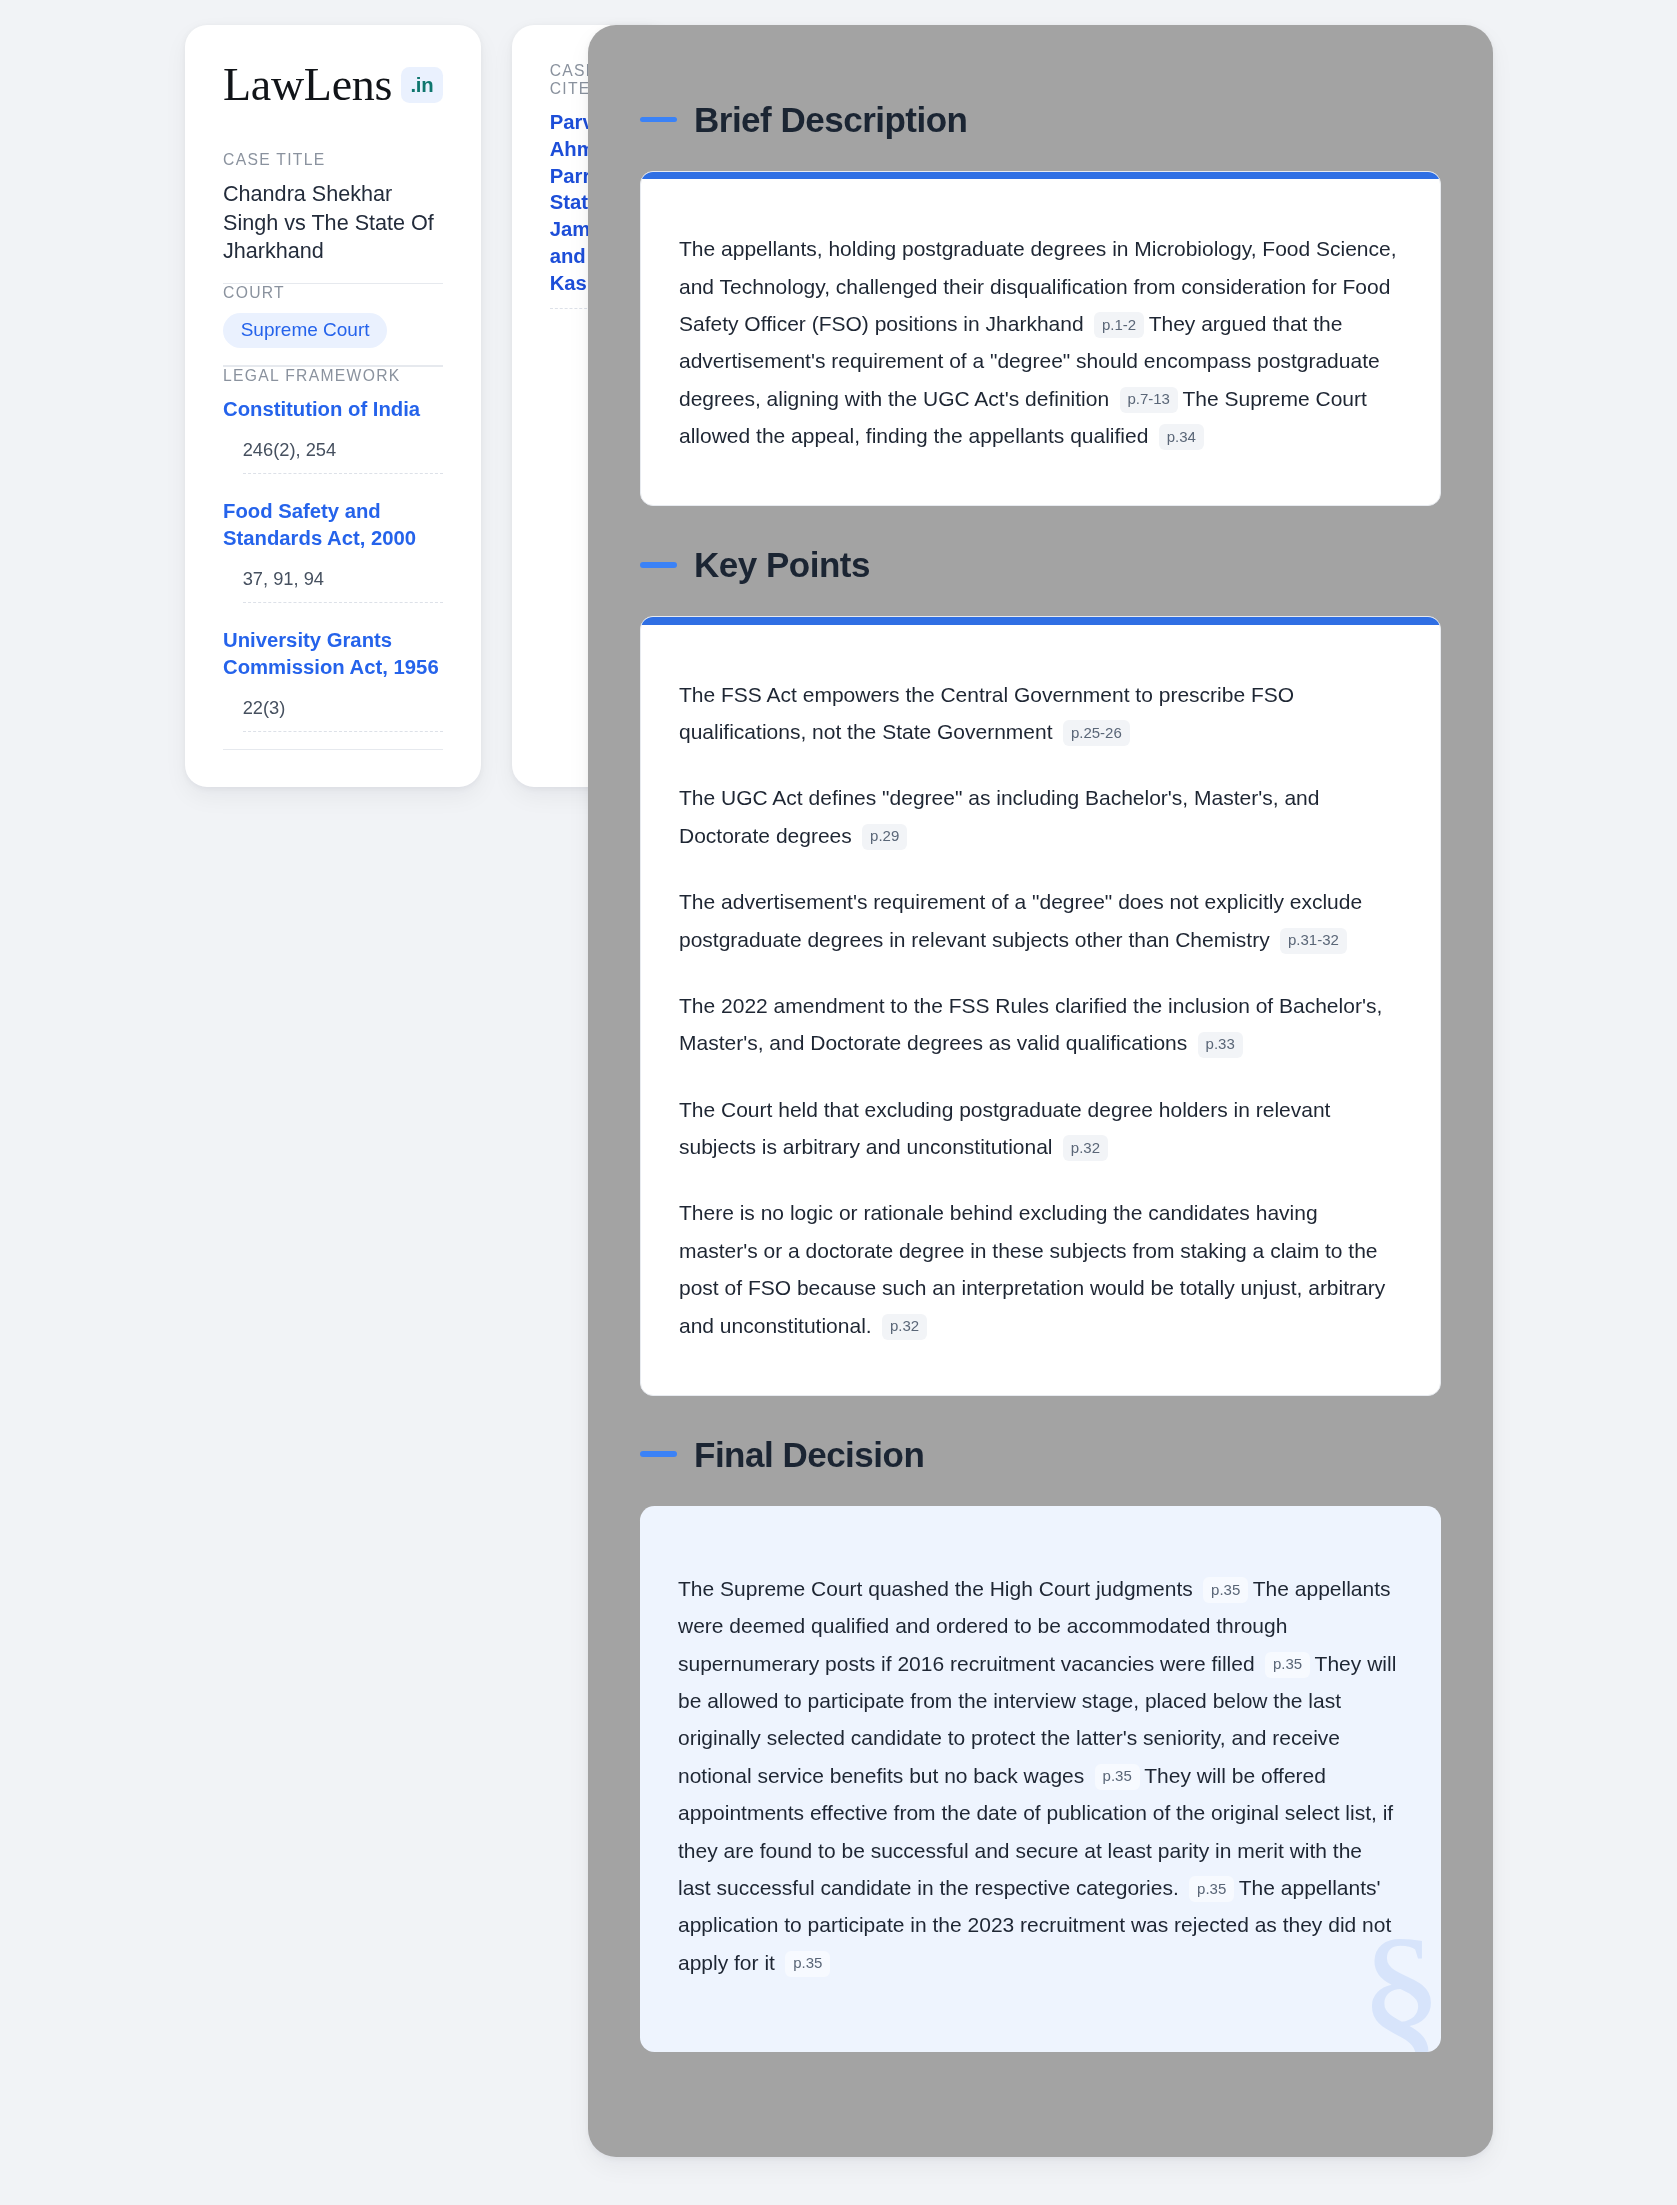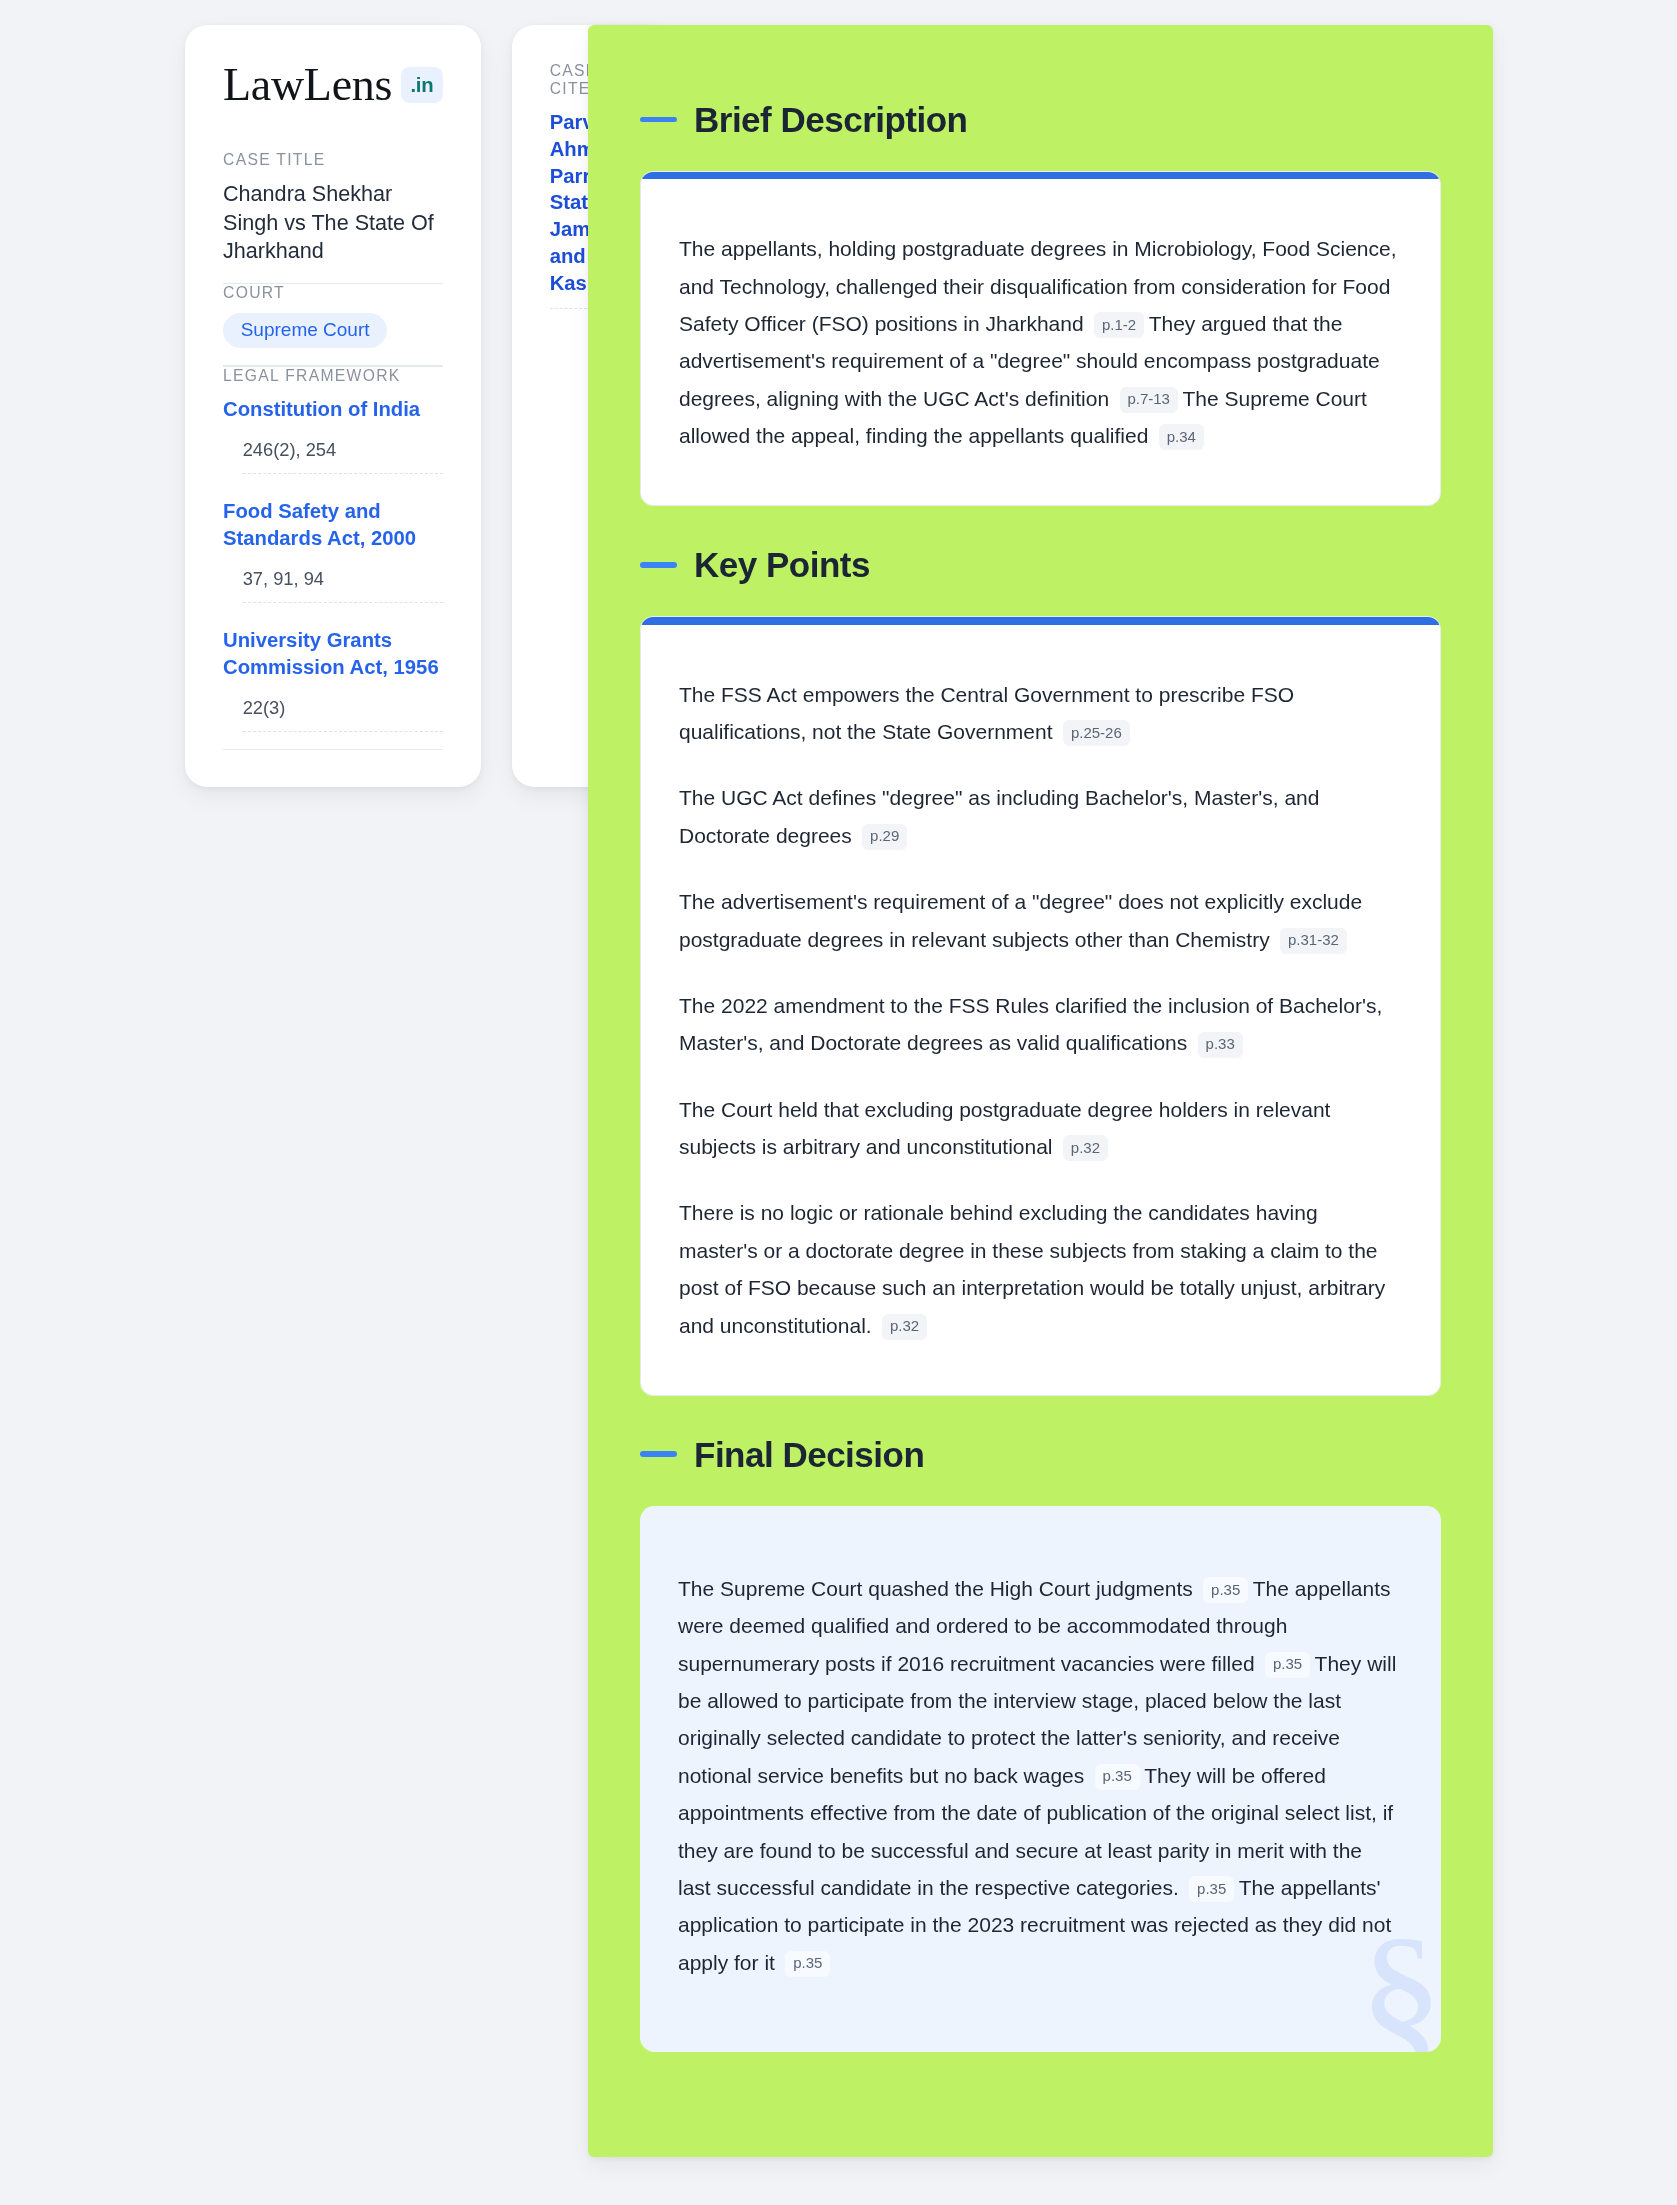--- a/index.html
+++ b/index.html
@@ -143,22 +143,22 @@
     padding-bottom: 11.8px;
     border-bottom: 1.3px dashed #dde1e8;
   }
 
   .cases-card { padding: 37px 38px 41px 38px; }
 
   
   .main {
     flex: 0 0 905px;
     width: 905px;
-    background: #bef264;
-    border-radius: 6px;
+    background: #a3a3a3;
+    border-radius: 28px;
     box-shadow: 0 1.3px 6.6px rgba(16,24,40,0.05), 0 9.2px 23.6px rgba(16,24,40,0.05);
     padding: 77px 52px 105px 52px;
   }
 
   .section { margin-bottom: 41px; }
   .section:last-child { margin-bottom: 0; }
 
   .section-head {
     display: flex;
     align-items: center;

